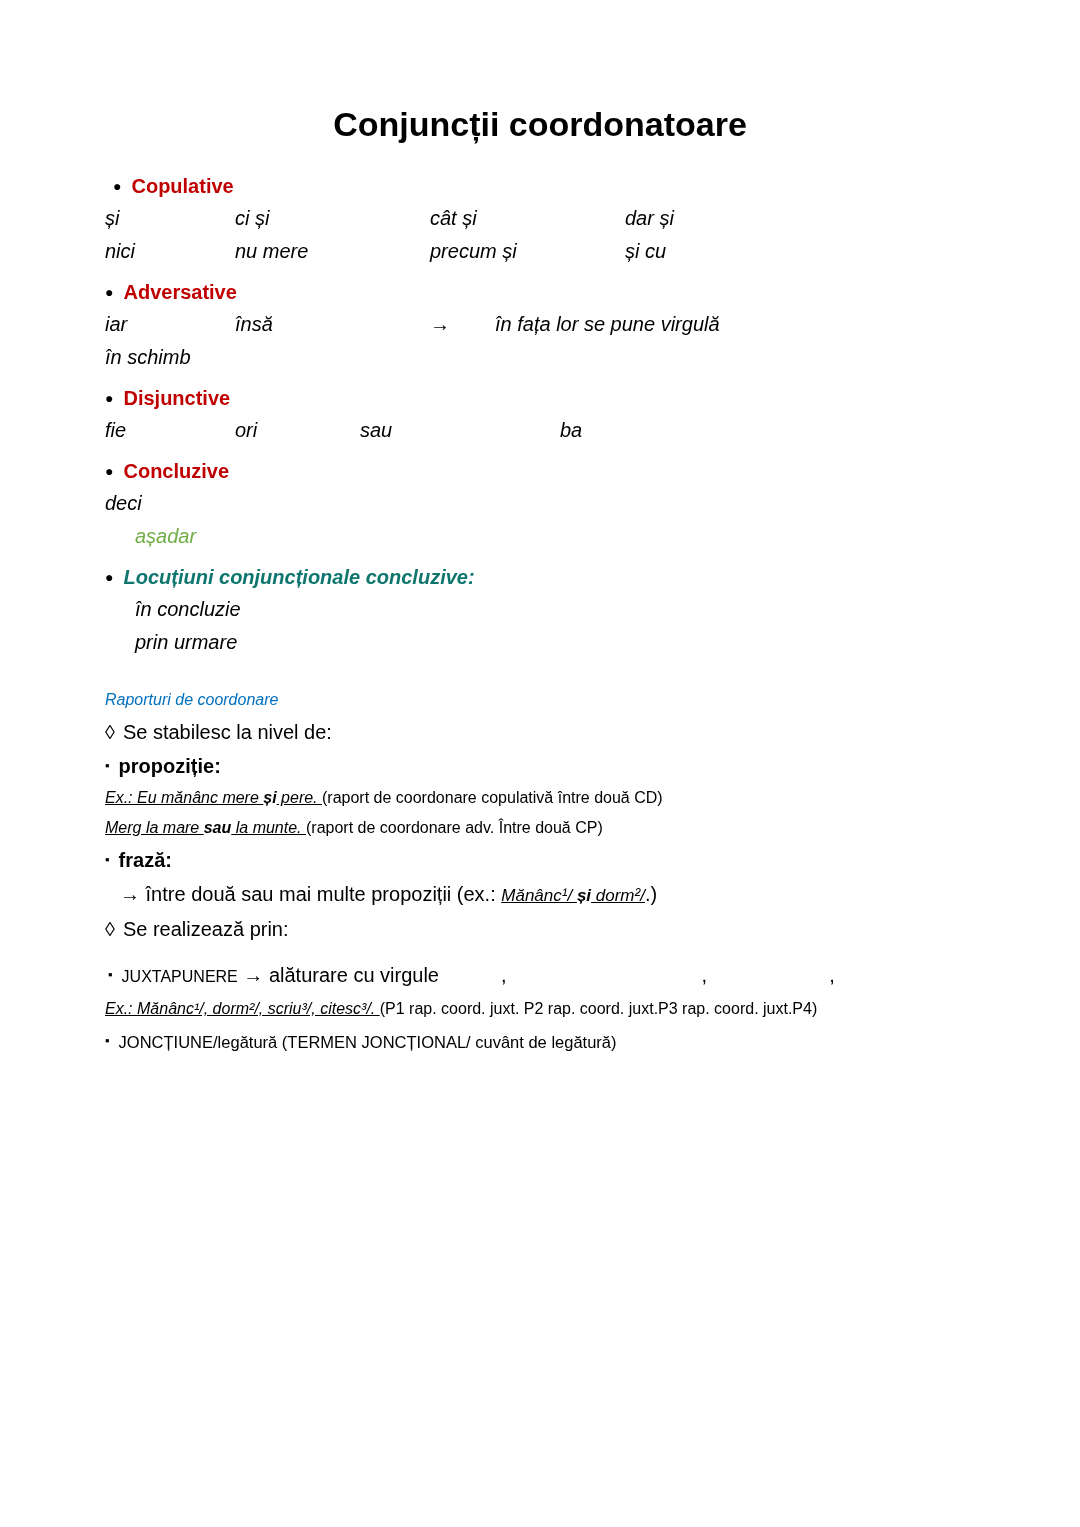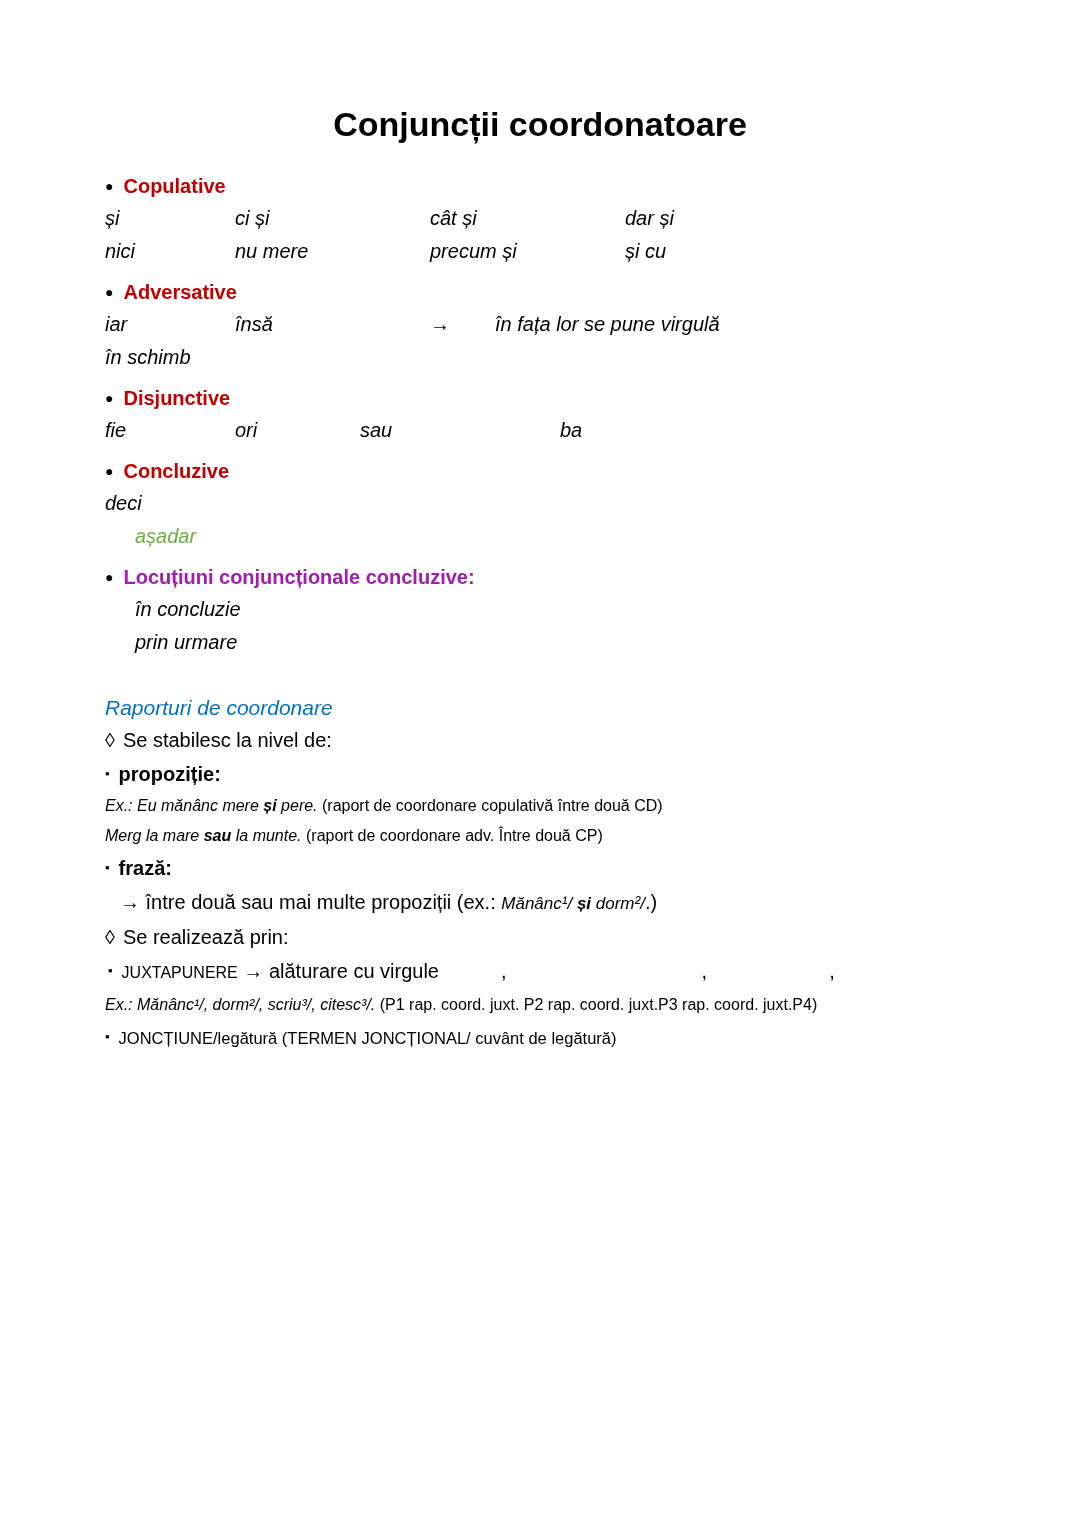--- a/index.html
+++ b/index.html
@@ -15,48 +15,48 @@
   .title {
     margin-top:108px;
     text-align:center;
     font-size:34px;
     font-weight:700;
     line-height:32px;
   }
   .content { padding-left:105px; padding-right:60px; }
 
   .sec-head { margin-top:8px; font-size:20px; line-height:32px; }
-  .sec-head.first { margin-top:30px; }
+  .sec-head.first { margin-top:30px;margin-left:8px; }
   .bullet-dot { color:#000; font-size:14px; margin-right:10px; vertical-align:2px; }
   .red-head { color:#c00000; font-weight:700; }
-  .bold-italic-head { font-weight:700; color:#a21caf; }
+  .bold-italic-head { font-weight:700; font-style:italic; color:#0f766e; }
 
   .row { font-size:20px; line-height:33px; font-style:italic; display:grid; }
   .cop-grid  { grid-template-columns:130px 195px 195px auto; }
   .adv-grid1 { grid-template-columns:130px auto; }
   .adv-grid2 { grid-template-columns:130px 195px 65px auto; }
   .dis-grid  { grid-template-columns:130px 125px 200px auto; }
   .arrow-glyph { font-style:normal; font-weight:700; font-size:20px; }
 
   .plain-row { font-size:20px; line-height:33px; font-style:italic; }
   .indent-sm { padding-left:6px;margin-left:24px; }
   .green { color:#70ad47; }
 
-  .blue-heading { margin-top:32px; color:#0070c0; font-style:italic; font-size:21px; line-height:33px; }
+  .blue-heading { margin-top:24px; color:#0070c0; font-style:italic; font-size:16px; line-height:33px; }
   .diamond-line { font-size:20px; line-height:33px; }
   .diamond-glyph { margin-right:8px; }
   .square-line { font-size:20px; line-height:33px; }
   .square-glyph { font-size:13px; margin-right:9px; vertical-align:3px; }
   .bold { font-weight:700; }
   .ex-line { font-size:16px; line-height:30px; }
-  .it { font-style:italic; }
+  .it { font-style:italic;text-decoration:underline; }
   .bi { font-style:italic; font-weight:700; }
   .arrow-line { font-size:20px; line-height:34px; padding-left:15px; }
   .arrow-line .ex-frag { font-size:17px; }
-  .juxt-line { font-size:20px; line-height:34px; padding-left:3px; }
+  .juxt-line { font-size:20px; line-height:34px; padding-left:3px;margin-top:12px; }
   .juxt-label { font-size:16px; }
   .comma1 { margin-left:62px; }
   .comma2 { margin-left:195px; }
   .comma3 { margin-left:122px; }
   .jonct-line { font-size:16.5px; line-height:33px; }
 </style>
 </head>
 <body>
 
 <div class="page">

